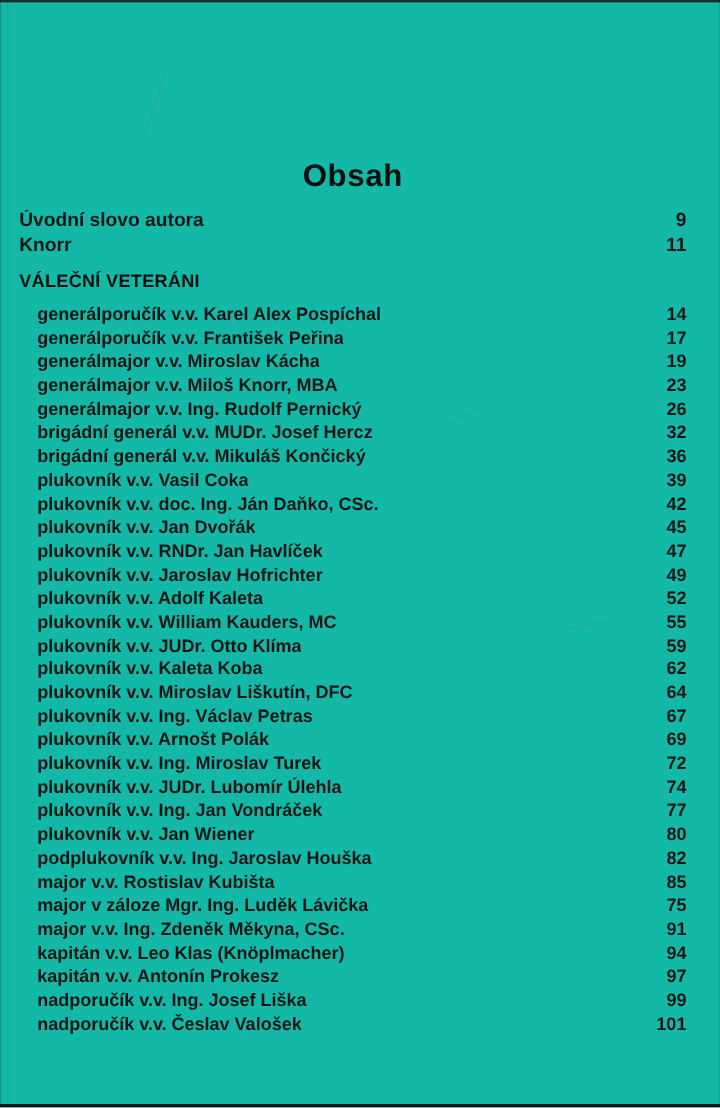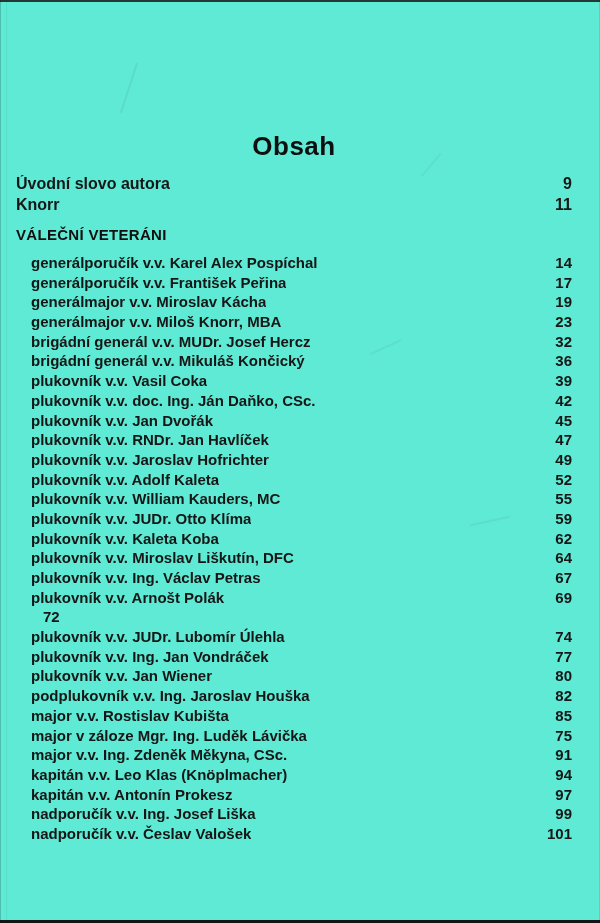--- a/index.html
+++ b/index.html
@@ -1,20 +1,20 @@
 <!DOCTYPE html>
 <html><head>
 <meta charset="utf-8">
 <style>
   html,body { margin:0; padding:0; background:#e8e8e8; }
   .page {
     position:relative;
     width:600px; height:923px;
     margin:0 auto;
-    background:#5eead4;
+    background:#14b8a6;
     font-family:"Liberation Sans","DejaVu Sans",sans-serif;
     color:#161616;
     overflow:hidden;
     -webkit-font-smoothing:antialiased;
   }
   
   .edge { position:absolute; pointer-events:none; }
   .edge-top    { top:0; left:0; right:0; height:2px; background:rgba(25,25,25,0.85); }
   .edge-bottom { bottom:0; left:0; right:0; height:3px; background:#141414; }
   .edge-left   { top:0; bottom:0; left:0; width:1px; background:rgba(0,0,0,0.18); }
@@ -86,20 +86,24 @@
   <div class="row">
     <span class="label">generálmajor v.v. Miroslav Kácha</span>
     <span class="pagenum">19</span>
   </div>
 
   <div class="row">
     <span class="label">generálmajor v.v. Miloš Knorr, MBA</span>
     <span class="pagenum">23</span>
   </div>
 
+  <div class="row">
+    <span class="label">generálmajor v.v. Ing. Rudolf Pernický</span>
+    <span class="pagenum">26</span>
+  </div>
 
 
   <div class="row">
     <span class="label">brigádní generál v.v. MUDr. Josef Hercz</span>
     <span class="pagenum">32</span>
   </div>
 
   <div class="row">
     <span class="label">brigádní generál v.v. Mikuláš Končický</span>
     <span class="pagenum">36</span>
@@ -159,20 +163,21 @@
     <span class="label">plukovník v.v. Ing. Václav Petras</span>
     <span class="pagenum">67</span>
   </div>
 
   <div class="row">
     <span class="label">plukovník v.v. Arnošt Polák</span>
     <span class="pagenum">69</span>
   </div>
 
   <div class="row">
+    <span class="label">plukovník v.v. Ing. Miroslav Turek</span>
     <span class="pagenum">72</span>
   </div>
 
   <div class="row">
     <span class="label">plukovník v.v. JUDr. Lubomír Úlehla</span>
     <span class="pagenum">74</span>
   </div>
 
   <div class="row">
     <span class="label">plukovník v.v. Ing. Jan Vondráček</span>

